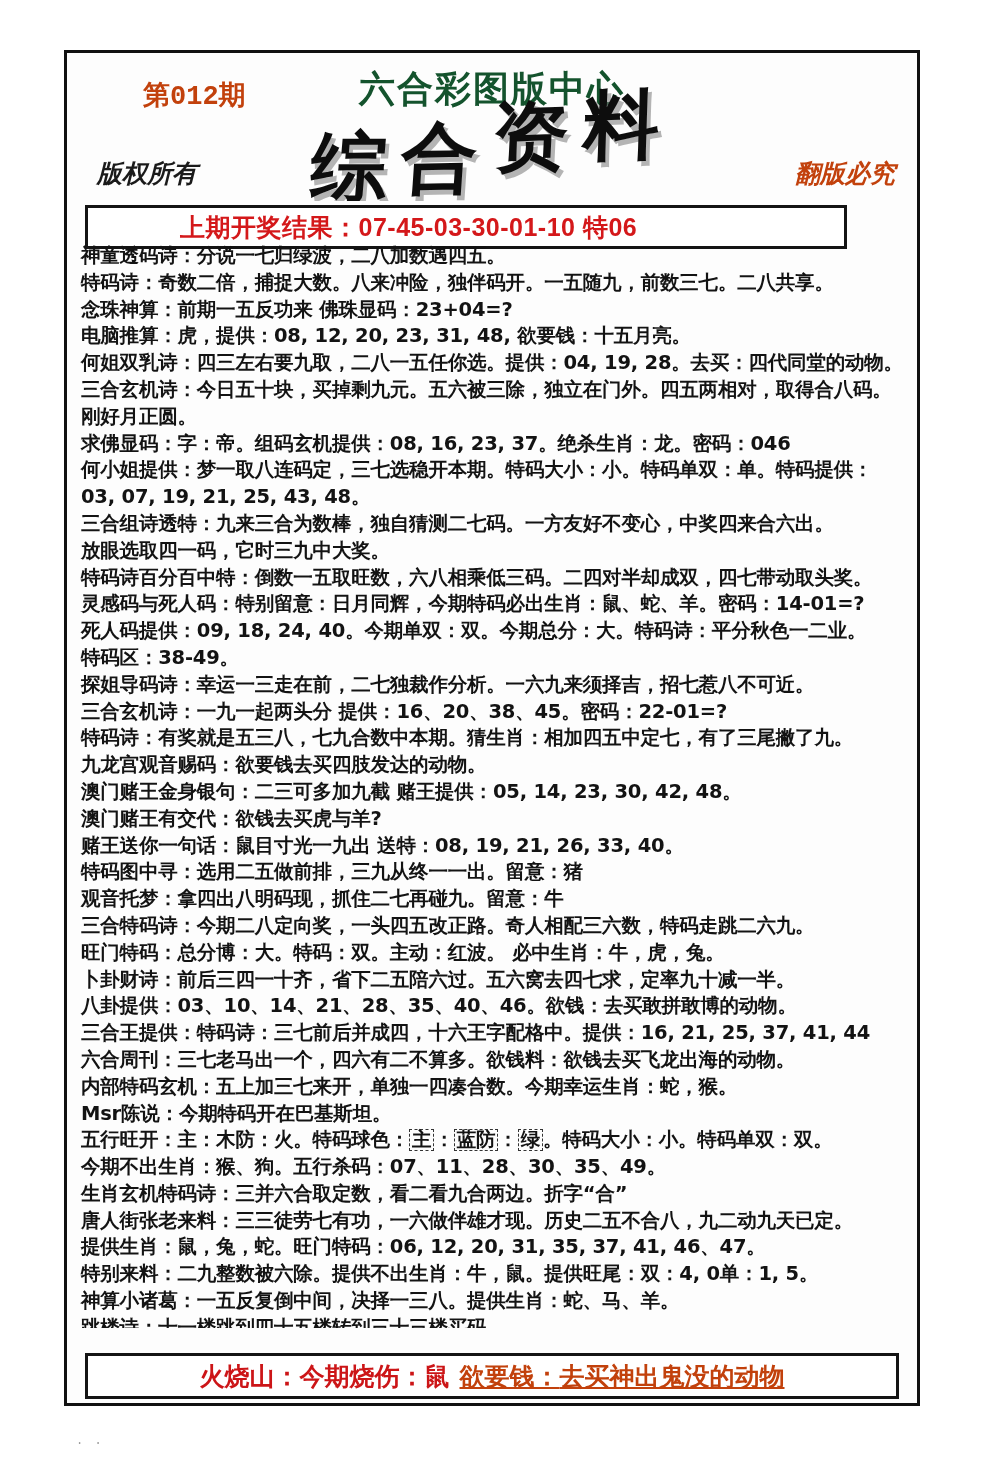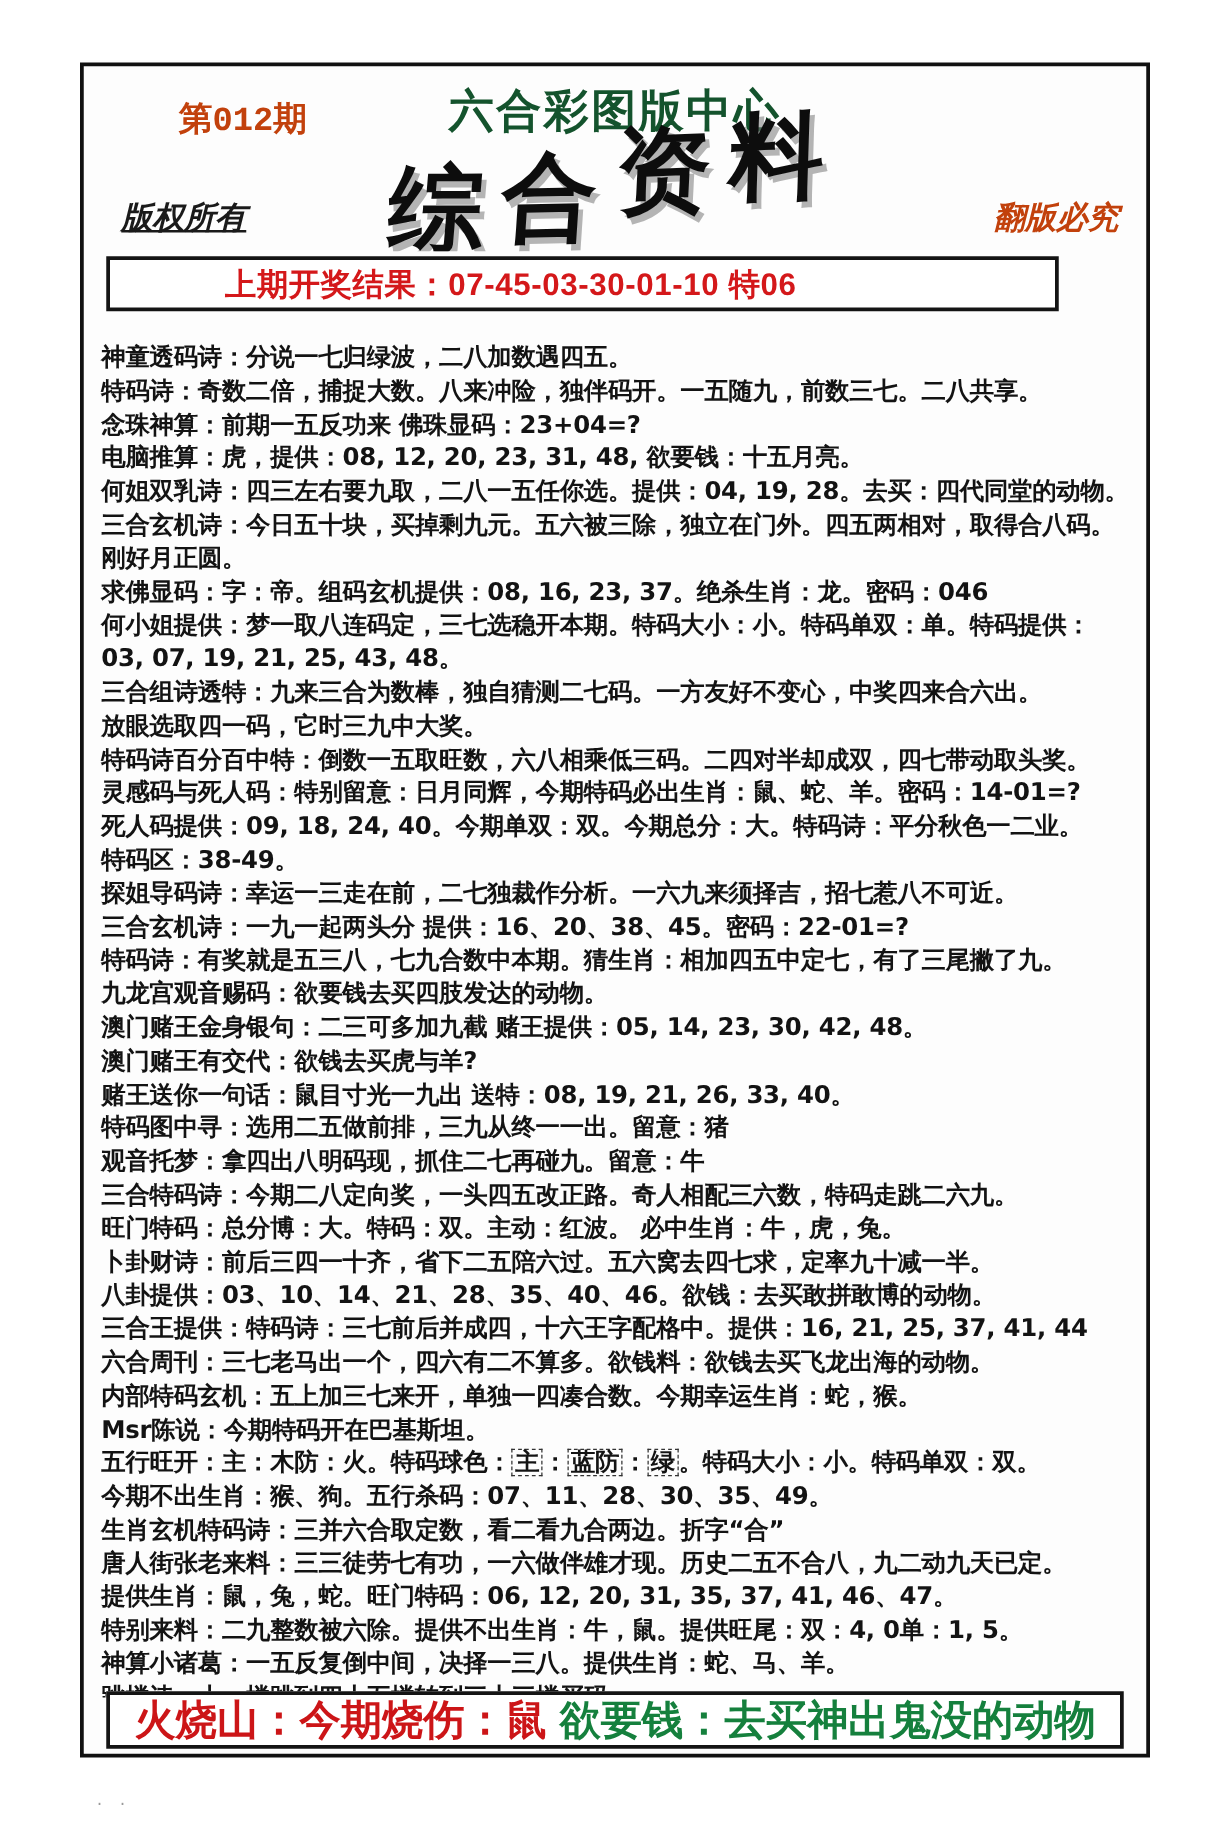--- a/index.html
+++ b/index.html
@@ -47,21 +47,20 @@
   #copyright-left {
     position: absolute;
     left: 30px;
     top: 104px;
     font-size: 25px;
     font-weight: bold;
     font-style: italic;
     color: #1a1a1a;
     white-space: nowrap;
     font-family: "Liberation Serif", "DejaVu Serif", serif;
-    text-decoration: underline;
   }
   #copyright-right {
     position: absolute;
     right: 22px;
     top: 104px;
     font-size: 25px;
     font-weight: bold;
     font-style: italic;
     color: #c2410c;
     white-space: nowrap;
@@ -124,21 +123,21 @@
     color: #d4181a;
     letter-spacing: 0.5px;
     white-space: nowrap;
     font-family: "Liberation Sans", sans-serif;
   }
 
   
   #body-block {
     position: absolute;
     left: 6px;
-    top: 220px;
+    top: 190px;
     width: 838px;
     height: 1085px;
     overflow: hidden;
   }
   .line {
     font-size: 19.5px;
     line-height: 26.8px;
     height: 26.8px;
     color: #131313;
     white-space: nowrap;
@@ -163,28 +162,28 @@
     height: 46px;
     border: 3px solid #141414;
     box-sizing: border-box;
     background: #ffffff;
     display: flex;
     align-items: center;
     justify-content: center;
     overflow: hidden;
   }
   #footer-bar .seg {
-    font-size: 33px;
+    font-size: 25px;
     font-weight: bold;
     white-space: nowrap;
     font-family: "DejaVu Sans", "Liberation Sans", sans-serif;
     letter-spacing: 0px;
   }
   #footer-bar .red { color: #cc1517; }
-  #footer-bar .green { color: #15803d; }
+  #footer-bar .green { color: #c2410c; text-decoration: underline; }
   #footer-bar .gap { display: inline-block; width: 10px; }
 
   
   #stray-dots {
     position: absolute;
     left: 76px;
     top: 1434px;
     font-size: 12px;
     color: #9a9a9a;
     letter-spacing: 2px;

